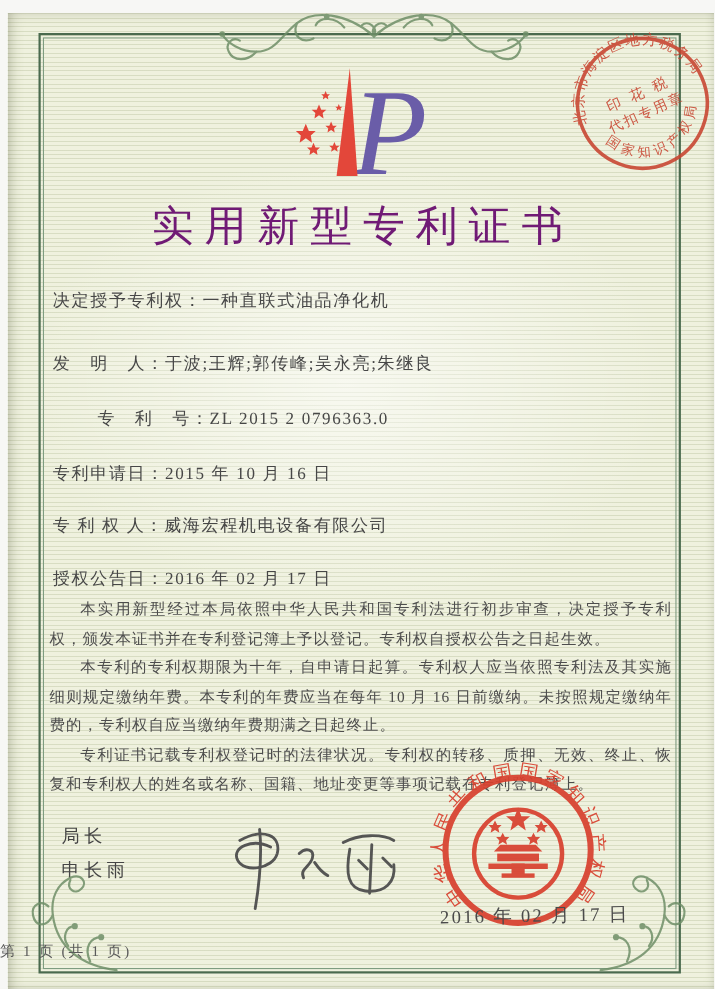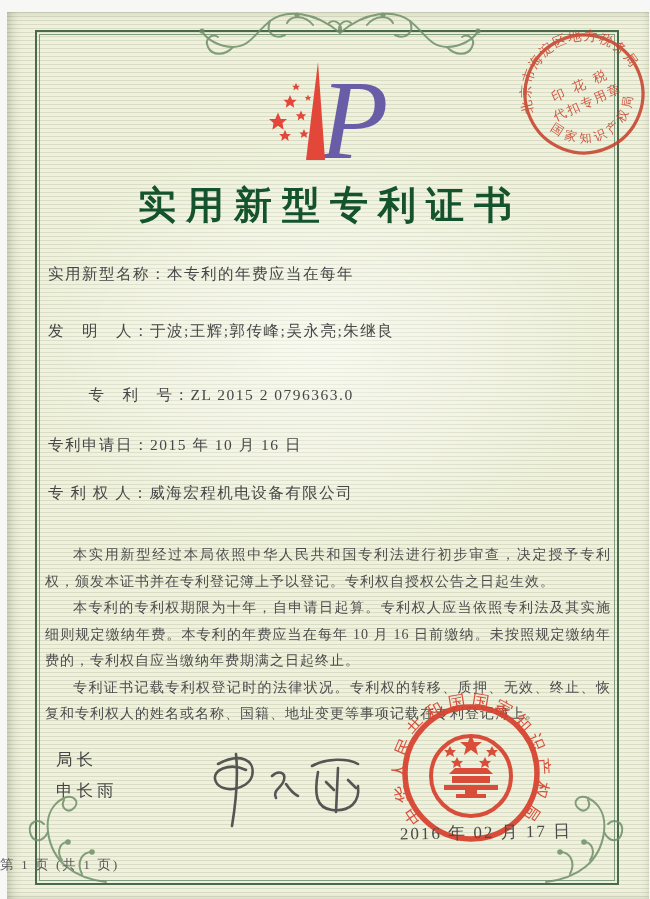--- a/index.html
+++ b/index.html
@@ -27,26 +27,26 @@
   }
   .frame{
     position:absolute;left:28px;top:18px;right:30px;bottom:14px;
     border:2px solid #4a6a4e;
   }
   .frame-inner{position:absolute;inset:2px;border:1px solid #7e9c80;}
   .abs{position:absolute;}
   .cert-number{left:48px;top:86px;font-size:15px;letter-spacing:4px;color:#4f4f4f;}
   .logo{left:258px;top:58px;width:145px;height:118px;}
   .tax-stamp{left:518px;top:28px;width:132px;height:132px;transform:rotate(-24deg);opacity:.88;}
-  .title{left:0;right:0;top:180px;text-align:center;font-size:38px;font-weight:700;
-         letter-spacing:10px;text-indent:10px;color:#14532d;}
+  .title{left:0;right:0;top:180px;text-align:center;font-size:38px;font-weight:400;
+         letter-spacing:10px;text-indent:10px;color:#701a75;}
   .fields{left:48px;top:263px;}
   .field{font-size:15.5px;color:#474747;letter-spacing:1.5px;line-height:21px;white-space:nowrap;}
   .field:nth-child(1){margin-bottom:36px;}
-  .field:nth-child(2){margin-bottom:43px;}
+  .field:nth-child(2){margin-bottom:29px;}
   .field:nth-child(3){margin-bottom:29px;text-align:center;}
   .field:nth-child(4){margin-bottom:27px;}
   .field:nth-child(5){margin-bottom:27px;}
   .paras{left:45px;top:542px;width:566px;text-align:justify;
          font-size:14px;line-height:26.5px;color:#4d4d4d;letter-spacing:1px;}
   .paras p{margin:0;text-indent:2em;}
   .director{left:56px;top:744px;font-size:16.5px;color:#454545;letter-spacing:4px;line-height:31px;}
   .signature{left:160px;top:750px;width:215px;height:80px;}
   .seal{left:386px;top:688px;width:170px;height:170px;opacity:.93;}
   .seal-date{left:400px;top:821px;font-size:17px;color:#4a4a4a;letter-spacing:2px;transform:rotate(-1deg);white-space:nowrap;}
@@ -113,25 +113,26 @@
         <textPath href="#taxBot" startOffset="50%">国家知识产权局</textPath>
       </text>
       <text x="65" y="60" font-size="13" letter-spacing="3" text-anchor="middle">印 花 税</text>
       <text x="65" y="78" font-size="12.5" letter-spacing="2" text-anchor="middle">代扣专用章</text>
     </g>
   </svg>
 
   <div class="abs title">实用新型专利证书</div>
 
   <div class="abs fields">
-    <div class="field"><span>实用新型名称：</span><span>本专利的年费应当在每年</span></div>
+    <div class="field"><span>决定授予专利权：</span><span>一种直联式油品净化机</span></div>
     <div class="field"><span>发　明　人：</span><span>于波;王辉;郭传峰;吴永亮;朱继良</span></div>
     <div class="field"><span>专　利　号：</span><span>ZL 2015 2 0796363.0</span></div>
     <div class="field"><span>专利申请日：</span><span>2015 年 10 月 16 日</span></div>
     <div class="field"><span>专 利 权 人：</span><span>威海宏程机电设备有限公司</span></div>
+    <div class="field"><span>授权公告日：</span><span>2016 年 02 月 17 日</span></div>
   </div>
 
   <div class="abs paras">
     <p>本实用新型经过本局依照中华人民共和国专利法进行初步审查，决定授予专利权，颁发本证书并在专利登记簿上予以登记。专利权自授权公告之日起生效。</p>
     <p>本专利的专利权期限为十年，自申请日起算。专利权人应当依照专利法及其实施细则规定缴纳年费。本专利的年费应当在每年 10 月 16 日前缴纳。未按照规定缴纳年费的，专利权自应当缴纳年费期满之日起终止。</p>
     <p>专利证书记载专利权登记时的法律状况。专利权的转移、质押、无效、终止、恢复和专利权人的姓名或名称、国籍、地址变更等事项记载在专利登记簿上。</p>
   </div>
 
   <div class="abs director">
     <div>局长</div>

